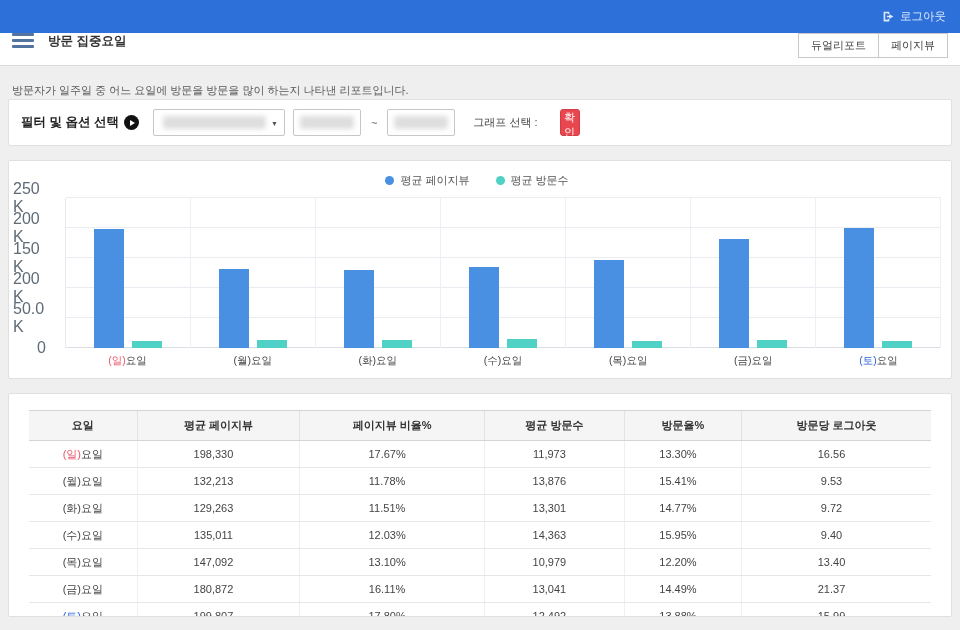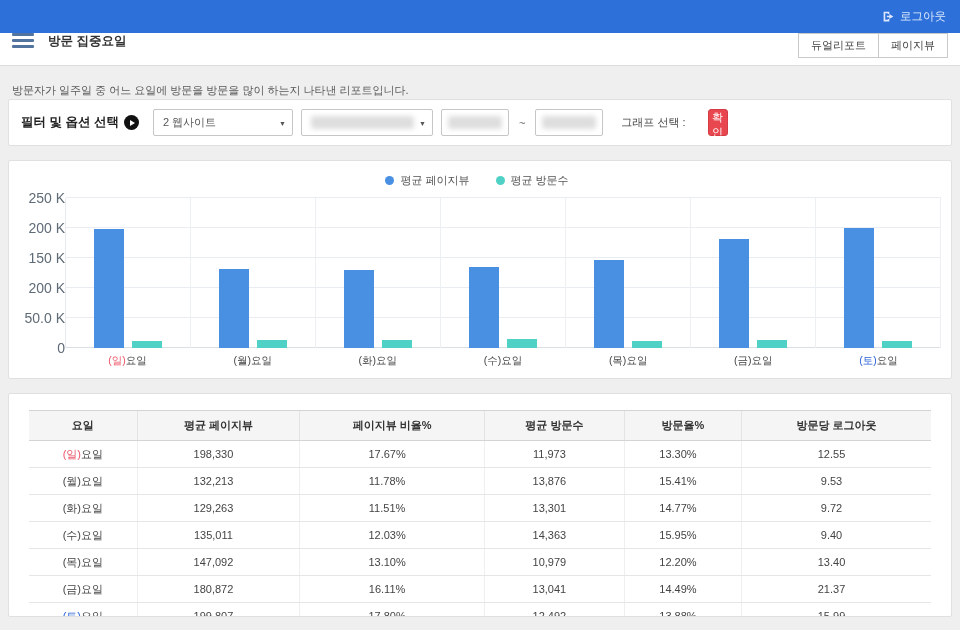--- a/index.html
+++ b/index.html
@@ -37,21 +37,21 @@
   .sel-graph { width:108px; }
   .confirm-btn { margin-left:14px; width:20px; height:27px; background:#e8474f; border:1px solid #d43b44; border-radius:3px;
     color:#fff; font-size:11px; cursor:pointer; }
   
   .chart-card { margin-top:14px; padding:12px 10px 10px 4px; }
   .legend { display:flex; justify-content:center; gap:26px; margin-bottom:10px; }
   .legend-item { display:flex; align-items:center; gap:6px; font-size:11px; color:#555; }
   .legend-dot { width:9px; height:9px; border-radius:50%; }
   .chart-wrap { display:flex; }
   .y-gutter { width:52px; position:relative; height:150px; }
-  .y-tick { position:absolute; right:0; transform:translateY(50%); font-size:14px; color:#5f6b76; }
+  .y-tick { position:absolute; right:19px; transform:translateY(50%); font-size:16px; color:#5f6b76; }
   .plot { flex:1; position:relative; height:150px; border-left:1px solid #e7ebef; }
   .gridline { position:absolute; left:0; right:0; height:1px; background:#e9edf1; }
   .gridline.base { background:#d9dfe5; }
   .groups { position:absolute; inset:0; display:flex; }
   .group { flex:1; border-right:1px solid #edf0f3; display:flex; align-items:flex-end; justify-content:center; gap:8px; }
   .bar { width:30px; }
   .x-labels { display:flex; margin-left:52px; margin-top:6px; }
   .x-label { flex:1; text-align:center; font-size:10.5px; color:#444; }
   
   .table-card { margin-top:14px; height:224px; padding:16px 20px; overflow:hidden; }
@@ -90,24 +90,20 @@
 </div>
 
 <div class="desc">방문자가 일주일 중 어느 요일에 방문을 방문을 많이 하는지 나타낸 리포트입니다.</div>
 
 <div class="card filter-card">
   <div class="filter-label">
     <span>필터 및 옵션 선택</span>
     <span class="circle-arrow">
         <i></i>
       </span>
-  </div>
-  <div class="sel sel-site">
-    <span>2 웹사이트</span>
-    <span class="caret">▼</span>
   </div>
   <div class="sel sel-blur">
     <span class="blur-blob"></span>
     <span class="caret">▼</span>
   </div>
   <div class="txt">
       <span class="blur-blob"></span>
     </div>
   <span class="tilde">~</span>
   <div class="txt">
@@ -207,21 +203,21 @@
           <th>방문당 로그아웃</th>
         </tr>
       </thead>
     <tbody id="tableBody">
         <tr>
           <td><span style="color: rgb(236, 85, 104);">(일)</span><span>요일</span></td>
           <td>198,330</td>
           <td>17.67%</td>
           <td>11,973</td>
           <td>13.30%</td>
-          <td>12.55</td>
+          <td>16.56</td>
         </tr>
         <tr>
           <td><span style="color: rgb(68, 68, 68);">(월)</span><span>요일</span></td>
           <td>132,213</td>
           <td>11.78%</td>
           <td>13,876</td>
           <td>15.41%</td>
           <td>9.53</td>
         </tr>
         <tr>

